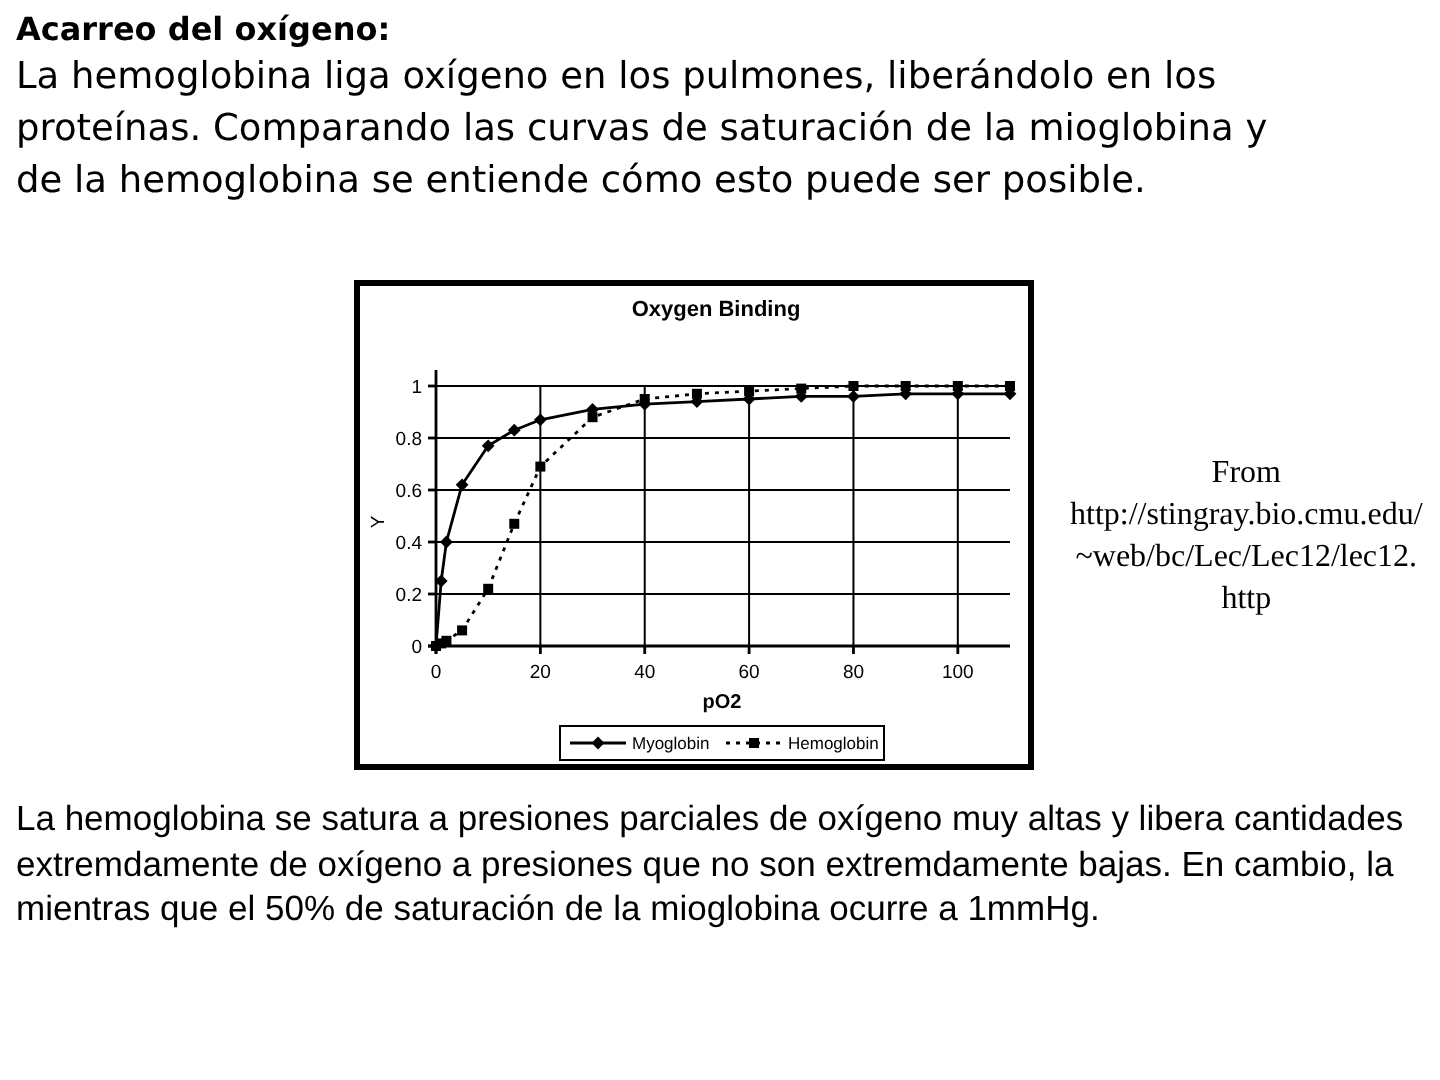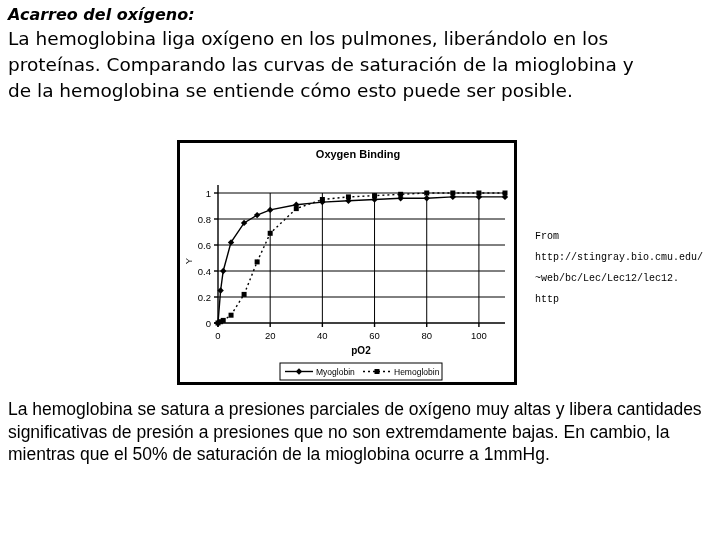--- a/index.html
+++ b/index.html
@@ -8,40 +8,40 @@
     background:#ffffff;
     position:relative;
     font-family:"DejaVu Sans",sans-serif;
     color:#000;
     overflow:hidden;
   }
   .slide-title{
     position:absolute;left:8px;top:5px;
     font-size:16px;font-weight:bold;
     white-space:nowrap;
-    font-style:italic;
   }
   .intro{
     position:absolute;left:8px;top:26px;
     font-size:18.5px;line-height:26px;
     white-space:nowrap;
   }
   .chart-frame{
     position:absolute;left:177px;top:140px;
     width:340px;height:245px;
     border:3px solid #000;
     box-sizing:border-box;
     background:#fff;
   }
   .chart-frame svg{display:block;}
   .citation{
     position:absolute;left:535px;top:226px;
-    font-family:Liberation Mono, monospace;
-    font-size:10px;line-height:21px;
+    font-family:Liberation Serif, serif;
+    font-size:16px;line-height:21px;
     white-space:nowrap;
+    text-align:center;
   }
   .bodytext{
     position:absolute;left:8px;top:398px;
     font-family:Liberation Sans, sans-serif;
     font-size:17.5px;line-height:22.5px;
     white-space:nowrap;
   }
 </style>
 </head>
 <body>
@@ -151,15 +151,15 @@
 
 <div class="citation">
   <div>From</div>
   <div>http://stingray.bio.cmu.edu/</div>
   <div>~web/bc/Lec/Lec12/lec12.</div>
   <div>http</div>
 </div>
 
 <div class="bodytext">
   <div>La hemoglobina se satura a presiones parciales de oxígeno muy altas y libera cantidades</div>
-  <div>significativas de presión a presiones que no son extremdamente bajas. En cambio, la</div>
+  <div>extremdamente de oxígeno a presiones que no son extremdamente bajas. En cambio, la</div>
   <div>mientras que el 50% de saturación de la mioglobina ocurre a 1mmHg.</div>
 </div>
 
 </body></html>

